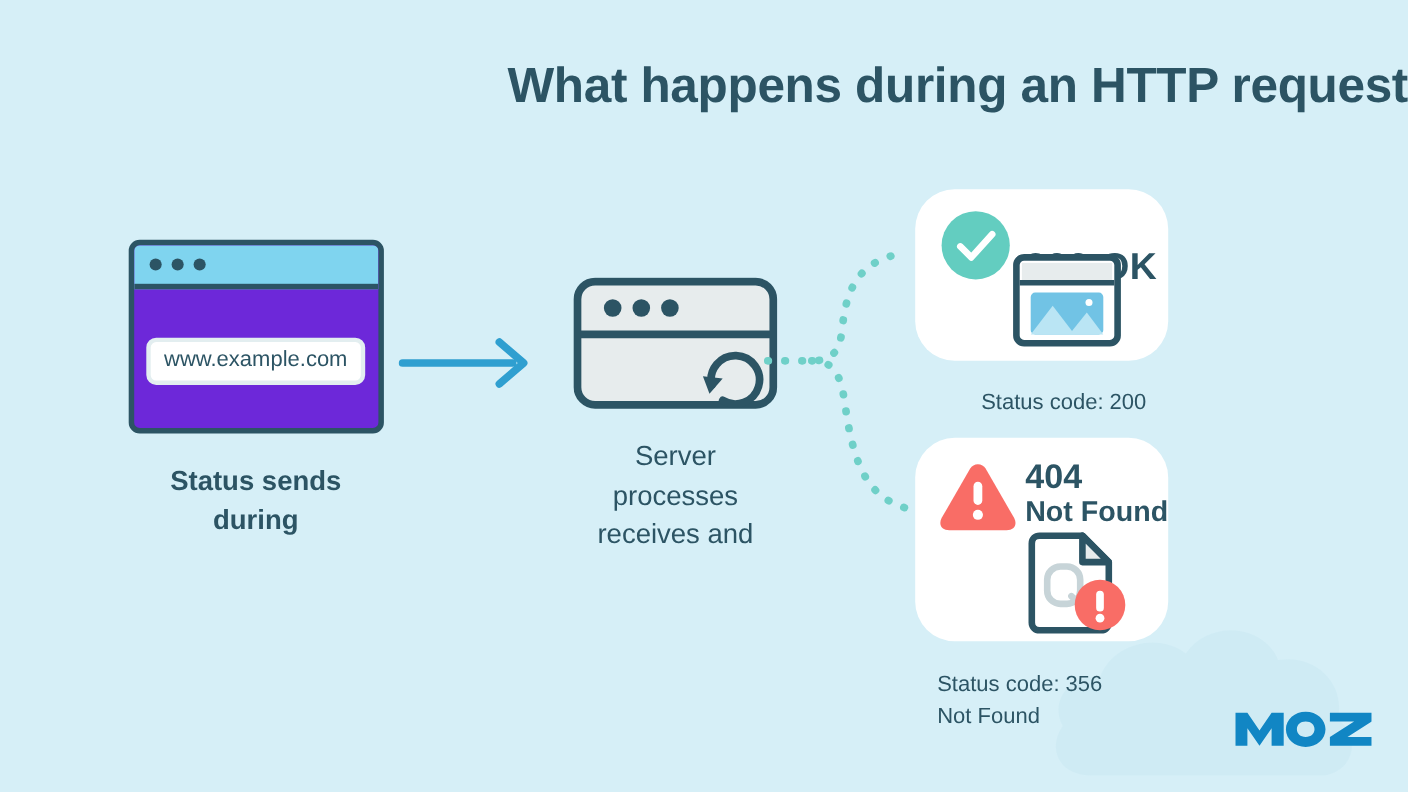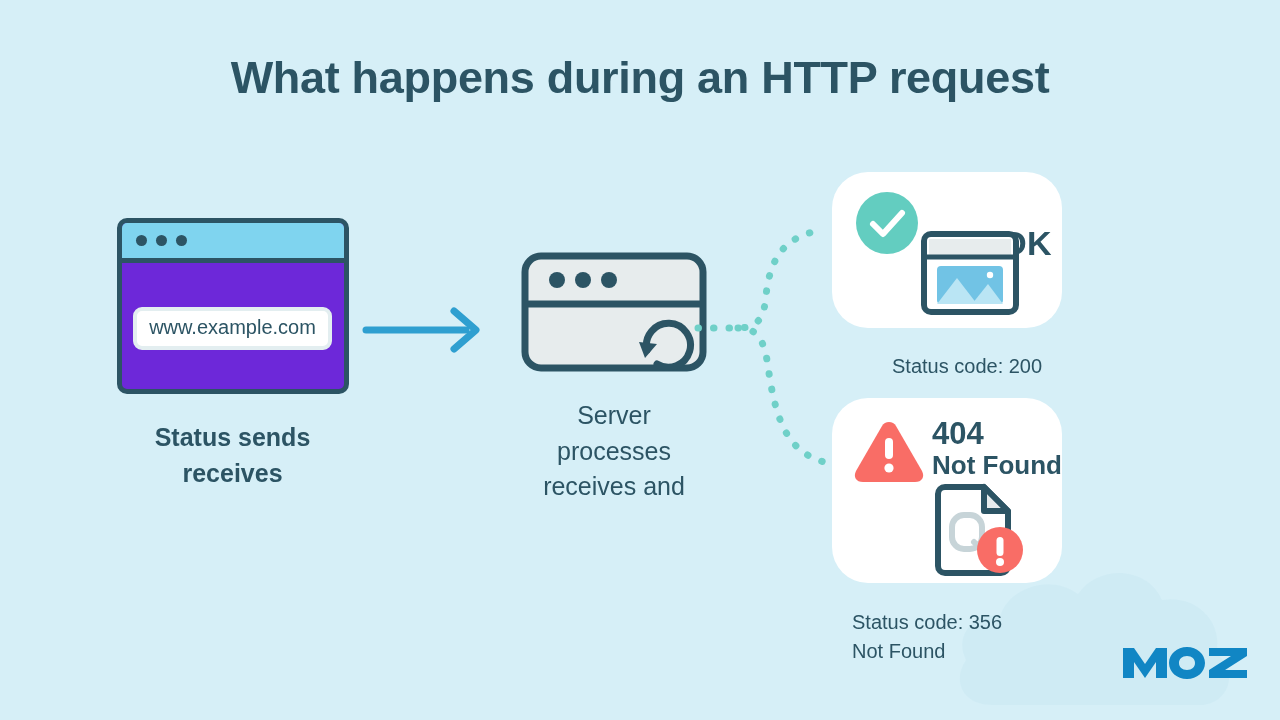--- a/index.html
+++ b/index.html
@@ -32,21 +32,21 @@
     opacity: 0.55;
     pointer-events: none;
   }
 
   
   .title {
     position: absolute;
     top: 52px;
     left: 0;
     width: 1280px;
-    text-align: center;
+    text-align: right;
     font-size: 45px;
     font-weight: bold;
     color: #2c5464;
     letter-spacing: -0.3px;
   }
 
   
   .browser-block {
     position: absolute;
     left: 80px;
@@ -231,21 +231,21 @@
         <span class="dot"></span>
         <span class="dot"></span>
         <span class="dot"></span>
       </div>
       <div class="browser-body">
         <div class="url-field" title="Enter address">www.example.com</div>
       </div>
     </div>
     <div class="caption bold">
       <div>Status sends</div>
-      <div>receives</div>
+      <div>during</div>
     </div>
   </div>
 
   <svg class="arrow-svg" width="125" height="60" viewBox="0 0 125 60">
     <line x1="4" y1="30" x2="104" y2="30" stroke="#2f9fd0" stroke-width="7" stroke-linecap="round"></line>
     <polyline points="92,11 114,30 92,49" fill="none" stroke="#2f9fd0" stroke-width="7" stroke-linecap="round" stroke-linejoin="round"></polyline>
   </svg>
 
   <div class="server-block">
     <svg class="server-svg" width="186" height="120" viewBox="0 0 186 120">

